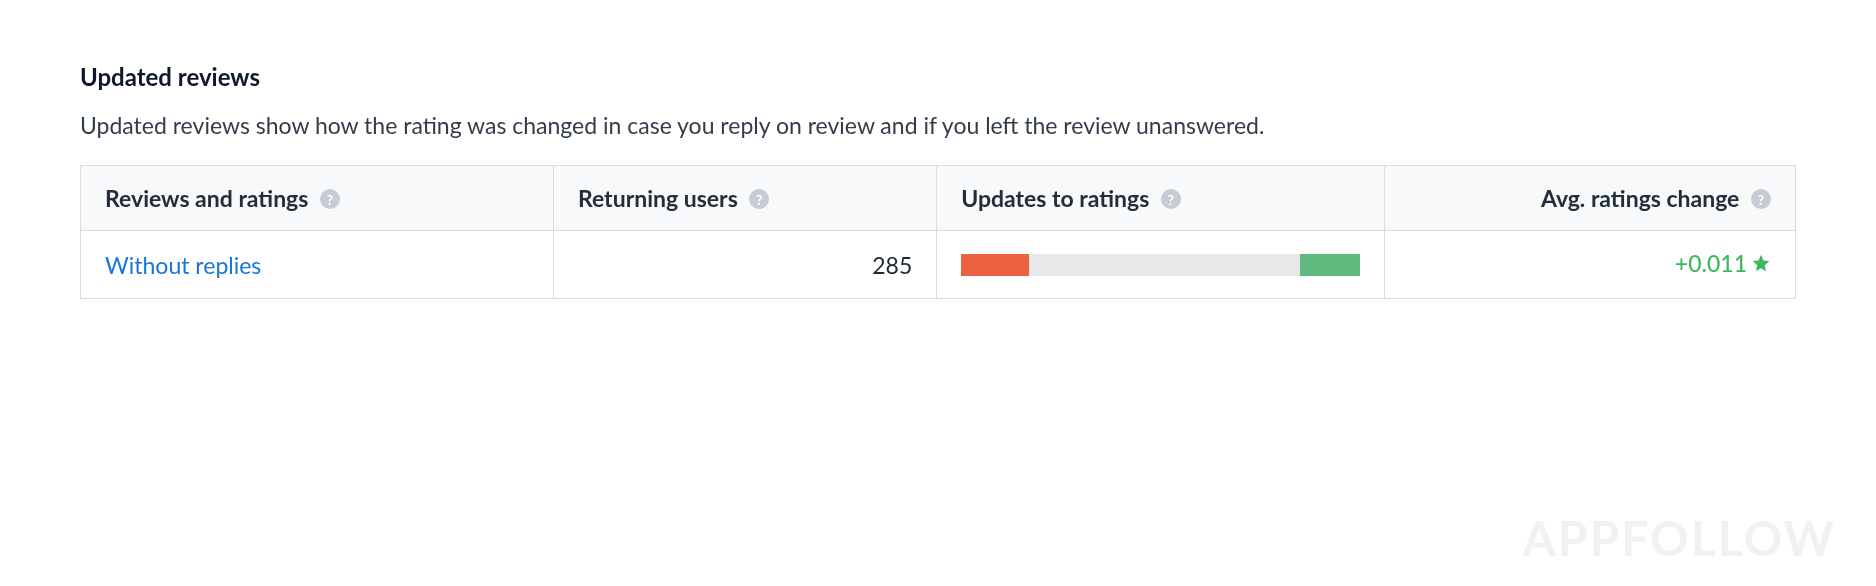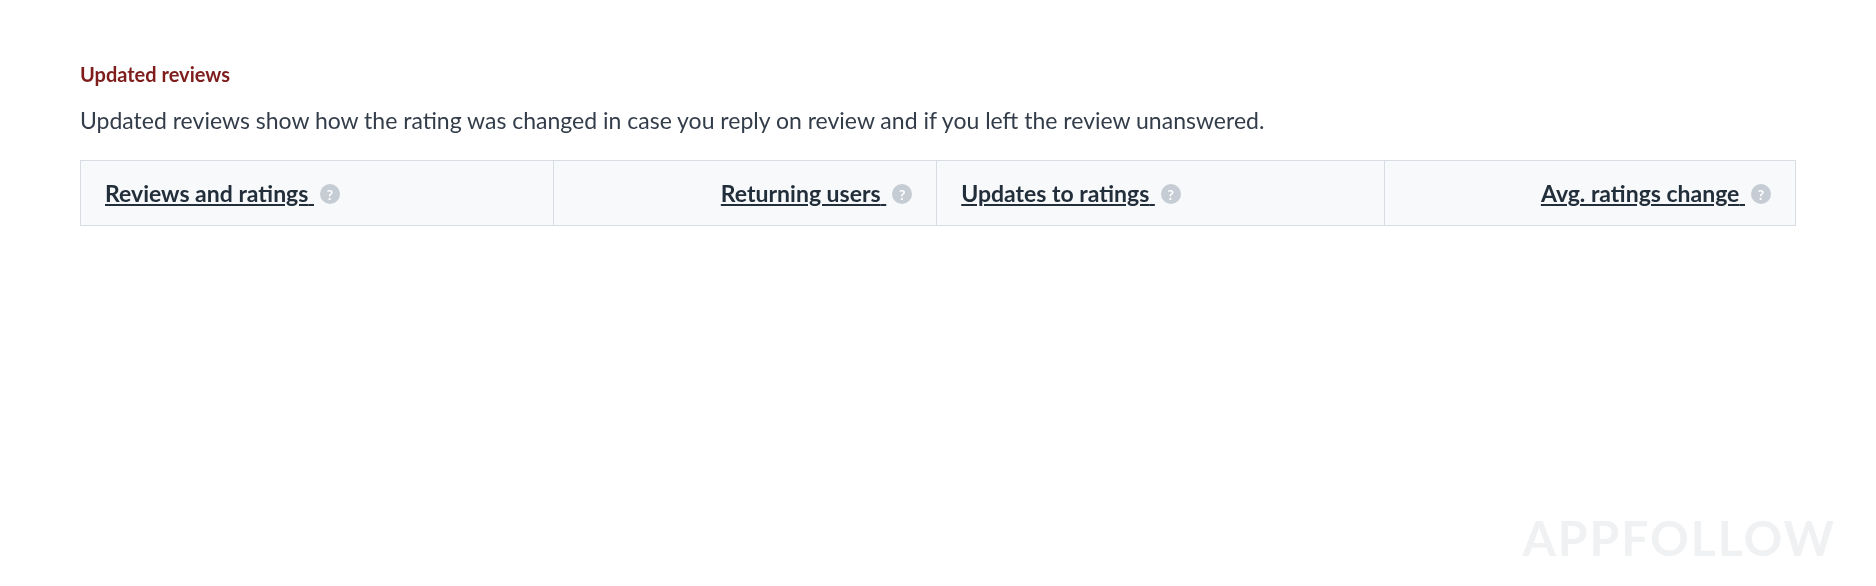--- a/index.html
+++ b/index.html
@@ -8,23 +8,23 @@
     background: #fff;
     color: #1b2a3b;
     width: 1876px;
     height: 586px;
     position: relative;
   }
   .container {
     padding: 62px 80px 0 80px;
   }
   h2.section-title {
-    font-size: 20px;
+    font-size: 24px;
     font-weight: 700;
-    color: #7f1d1d;
+    color: #0f172a;
     margin-bottom: 20px;
   }
   p.section-desc {
     font-size: 23px;
     font-weight: 400;
     color: #333d4a;
     margin-bottom: 26px;
   }
   table.reviews-table {
     width: 100%;
@@ -36,21 +36,20 @@
   table.reviews-table td {
     border: 1px solid #d7dde3;
     padding: 18px 24px;
     vertical-align: middle;
   }
   table.reviews-table th {
     background: #f7f9fb;
     font-weight: 700;
     color: #222e3a;
     text-align: left;
-    text-decoration: underline;
   }
   th.col-reviews { width: 380px; text-align: left; }
   th.col-users   { width: 308px; text-align: right; }
   th.col-updates { width: 360px; text-align: center; }
   th.col-change  { width: 330px; text-align: right; }
 
   td.cell-link { text-align: left; }
   td.cell-users { text-align: right; font-weight: 400; color: #1b2a3b;}
   td.cell-bar { text-align: center; }
   td.cell-change { text-align: right; color: #3fb760; font-weight: 500;}
@@ -122,32 +121,45 @@
   <h2 class="section-title">Updated reviews</h2>
   <p class="section-desc">Updated reviews show how the rating was changed in case you reply on review and if you left the review unanswered.</p>
 
   <table class="reviews-table">
     <thead>
       <tr>
         <th class="col-reviews">
           <span>Reviews and ratings</span>
           <span class="help-icon">?</span>
         </th>
-        <th class="col-users" style="text-align:right;">
+        <th class="col-users" style="text-align:left;">
           <span>Returning users</span>
           <span class="help-icon">?</span>
         </th>
         <th class="col-updates" style="text-align:left;">
           <span>Updates to ratings</span>
           <span class="help-icon">?</span>
         </th>
         <th class="col-change" style="text-align:right;">
           <span>Avg. ratings change</span>
           <span class="help-icon">?</span>
         </th>
       </tr>
     </thead>
     <tbody id="rows-body">
+        <tr>
+          <td class="cell-link"><a href="#" class="row-link">Without replies</a></td>
+          <td class="cell-users">285</td>
+          <td class="cell-bar">
+            <div class="bar-wrap">
+              <div class="bar-neg" style="width: 17%;"></div>
+              <div class="bar-pos" style="width: 15%;"></div>
+            </div>
+          </td>
+          <td class="cell-change"><span>+0.011</span><span class="star-icon"><svg width="20" height="20" viewBox="0 0 24 24">
+                <path d="M12 2l2.9 6.9L22 9.7l-5.5 4.9L18 22l-6-3.6L6 22l1.5-7.4L2 9.7l7.1-.8z"></path>
+              </svg></span></td>
+        </tr>
       </tbody>
   </table>
 </div>
 
 <div class="watermark">APPFOLLOW</div>
 
 </body></html>

